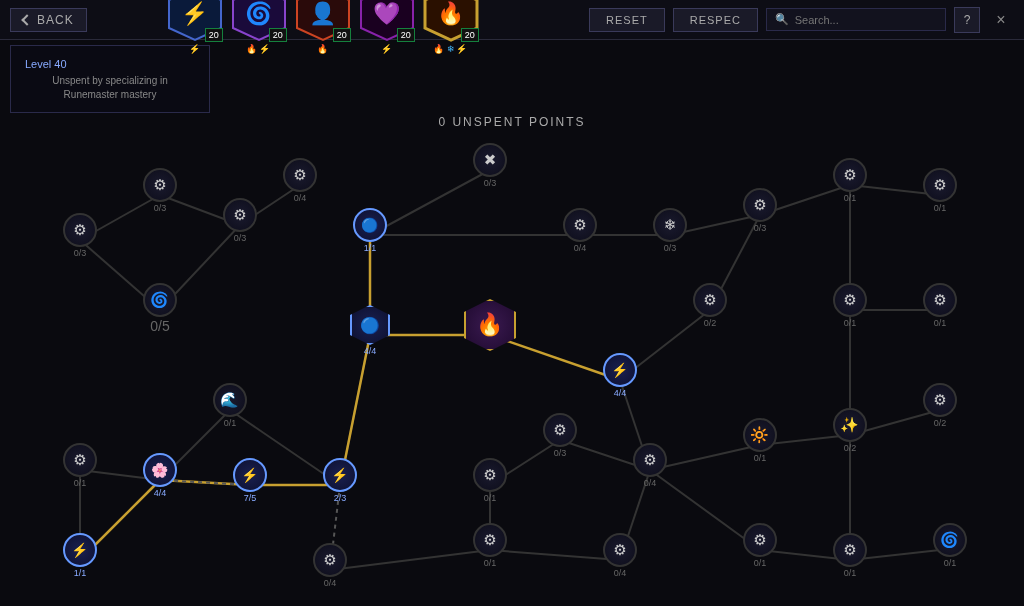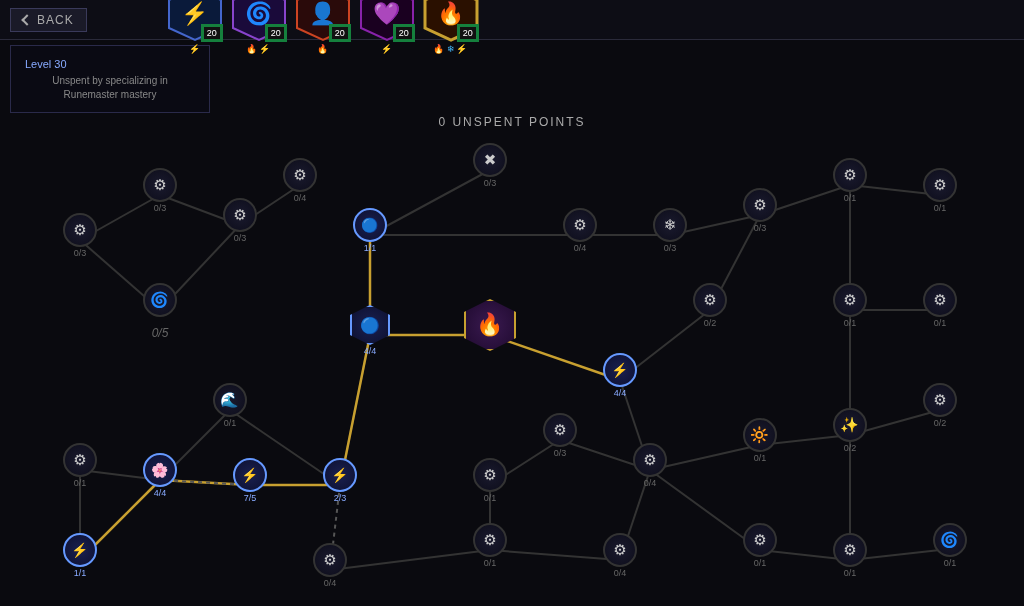--- a/index.html
+++ b/index.html
@@ -68,21 +68,21 @@
     .skill-hex svg {
       position: absolute;
       top: 0; left: 0;
       width: 100%; height: 100%;
     }
     .skill-level {
       position: absolute;
       bottom: -2px;
       right: -2px;
       background: #1a1a28;
-      border: 3px solid #15803d;
+      border: 1px solid #15803d;
       color: #fff;
       font-size: 9px;
       padding: 1px 3px;
       z-index: 3;
     }
     .skill-elements {
       display: flex;
       gap: 2px;
       margin-top: 2px;
       font-size: 9px;
@@ -288,24 +288,34 @@
         <span class="skill-level" style="position:absolute;bottom:0;right:0;background:#111;color:#fff;font-size:9px;padding:1px 3px;z-index:3">20</span>
       </div>
       <div class="skill-elements">
           <span class="elem-fire">🔥</span>
           <span class="elem-cold">❄</span>
           <span class="elem-lightning">⚡</span>
         </div>
     </div>
   </div>
 
+  <div class="top-right-btns">
+    <button class="action-btn">RESET</button>
+    <button class="action-btn">RESPEC</button>
+    <div class="search-box">
+      <span class="search-icon">🔍</span>
+      <input type="text" placeholder="Search..." style="">
+    </div>
+    <div class="help-btn">?</div>
+    <div class="close-btn">×</div>
+  </div>
 </div>
 
 <div class="info-panel">
-  <div class="info-level">Level 30</div>
+  <div class="info-level">Level 40</div>
   <div class="info-desc">Unspent by specializing in Runemaster mastery</div>
 </div>
 
 <div class="unspent-points">0 Unspent Points</div>
 
 <div class="skill-tree">
   <svg class="connections-svg">
 
     <line x1="80" y1="520" x2="160" y2="440" class="conn-active"></line>
 
@@ -372,21 +382,21 @@
       <div class="node" style="position: absolute; left: 223px; top: 158px; display: flex; flex-direction: column; align-items: center; cursor: pointer;">
         <div style="width: 34px; height: 34px; background: radial-gradient(circle, rgb(26, 26, 46), rgb(13, 13, 26)); border: 2px solid rgb(51, 51, 51); border-radius: 50%; display: flex; align-items: center; justify-content: center; font-size: 15px; position: relative;">⚙</div>
         <div style="font-size: 9px; color: rgb(102, 102, 102); margin-top: 1px; white-space: nowrap;">0/3</div>
       </div>
       <div class="node" style="position: absolute; left: 283px; top: 118px; display: flex; flex-direction: column; align-items: center; cursor: pointer;">
         <div style="width: 34px; height: 34px; background: radial-gradient(circle, rgb(26, 26, 46), rgb(13, 13, 26)); border: 2px solid rgb(51, 51, 51); border-radius: 50%; display: flex; align-items: center; justify-content: center; font-size: 15px; position: relative;">⚙</div>
         <div style="font-size: 9px; color: rgb(102, 102, 102); margin-top: 1px; white-space: nowrap;">0/4</div>
       </div>
       <div class="node" style="position: absolute; left: 143px; top: 243px; display: flex; flex-direction: column; align-items: center; cursor: pointer;">
         <div style="width: 34px; height: 34px; background: radial-gradient(circle, rgb(26, 26, 46), rgb(13, 13, 26)); border: 2px solid rgb(51, 51, 51); border-radius: 50%; display: flex; align-items: center; justify-content: center; font-size: 15px; position: relative;">🌀</div>
-        <div style="font-size: 12px; color: rgb(102, 102, 102); margin-top: 9px; white-space: nowrap; font-style: italic;">0/5</div>
+        <div style="font-size: 14px; color: rgb(102, 102, 102); margin-top: 1px; white-space: nowrap;">0/5</div>
       </div>
       <div class="node" style="position: absolute; left: 353px; top: 168px; display: flex; flex-direction: column; align-items: center; cursor: pointer;">
         <div style="width: 34px; height: 34px; background: radial-gradient(circle, rgb(26, 32, 80), rgb(13, 16, 48)); border: 2px solid rgb(102, 153, 255); border-radius: 50%; display: flex; align-items: center; justify-content: center; font-size: 14px; position: relative;">🔵</div>
         <div style="font-size: 9px; color: rgb(136, 170, 255); margin-top: 1px; white-space: nowrap;">1/1</div>
       </div>
       <div class="node" style="position: absolute; left: 473px; top: 103px; display: flex; flex-direction: column; align-items: center; cursor: pointer;">
         <div style="width: 34px; height: 34px; background: radial-gradient(circle, rgb(26, 26, 46), rgb(13, 13, 26)); border: 2px solid rgb(51, 51, 51); border-radius: 50%; display: flex; align-items: center; justify-content: center; font-size: 15px; position: relative;">✖</div>
         <div style="font-size: 9px; color: rgb(102, 102, 102); margin-top: 1px; white-space: nowrap;">0/3</div>
       </div>
       <div class="node" style="position: absolute; left: 563px; top: 168px; display: flex; flex-direction: column; align-items: center; cursor: pointer;">

